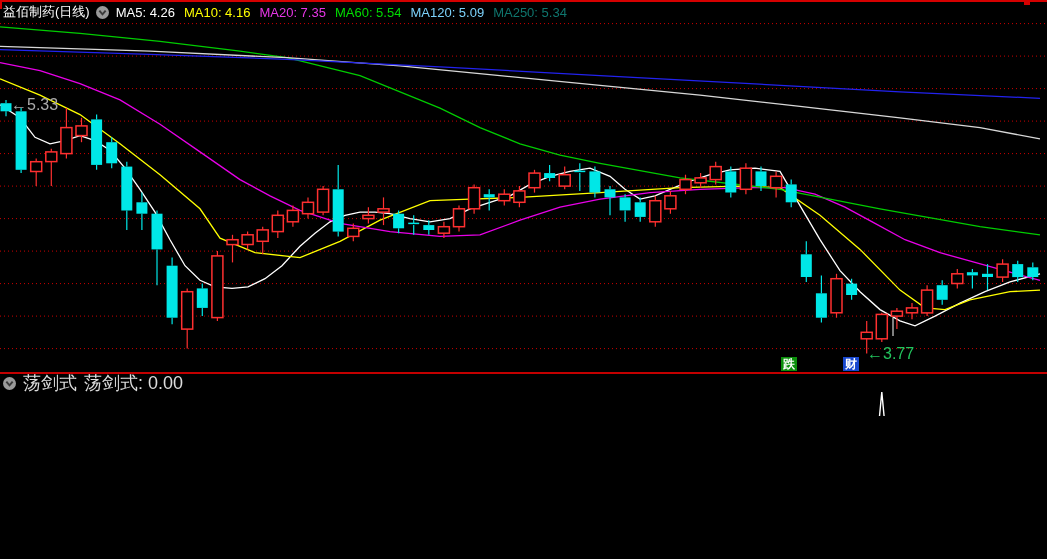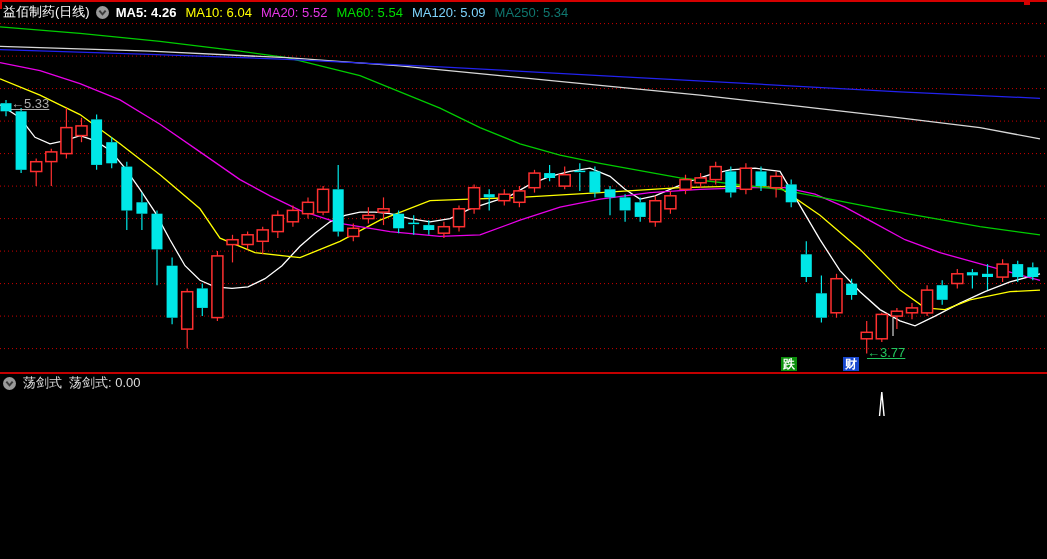--- a/index.html
+++ b/index.html
@@ -13,23 +13,23 @@
   .hdr .title{color:#ffffff;margin-right:6px;}
   .circ-icon{width:13px;height:13px;border-radius:50%;background:#9a9a9a;display:inline-flex;
        align-items:center;justify-content:center;margin-right:7px;flex:0 0 auto;}
   .circ-icon svg{display:block;}
   .ma-label{margin-right:9px;}
   #main-svg{position:absolute;left:0;top:0;z-index:1;}
   #sub-svg{position:absolute;left:0;top:374px;z-index:1;}
   .divider{position:absolute;left:0;top:372px;width:1047px;height:2px;background:#c30000;z-index:4;}
   .bot-border{position:absolute;left:0;top:556px;width:1047px;height:2px;background:#c30000;z-index:4;}
   .sub-hdr{position:absolute;left:3px;top:376px;height:14px;display:flex;align-items:center;
-       font-size:13px;color:#dddddd;white-space:nowrap;z-index:5;}
+       font-size:18px;color:#dddddd;white-space:nowrap;z-index:5;}
   .sub-hdr .ind-name{margin-right:7px;}
-  .marker{position:absolute;font-size:13px;color:#aaaaaa;z-index:3;white-space:nowrap;text-decoration:underline;}
+  .marker{position:absolute;font-size:16px;color:#aaaaaa;z-index:3;white-space:nowrap;}
   .badge{position:absolute;width:16px;height:14px;color:#ffffff;font-size:12px;line-height:14px;
        text-align:center;z-index:3;font-weight:bold;}
 </style>
 </head>
 <body>
 
 <div id="app">
   <div class="top-border"></div>
   <div class="top-notch"></div>
   <div class="left-notch"></div>
@@ -269,23 +269,23 @@
       <polyline points="5.0,178.0 6.0,178.0 21.1,178.0 36.2,178.0 51.3,178.0 66.4,178.0 81.5,178.0 96.6,178.0 111.7,178.0 126.8,178.0 141.9,178.0 157.0,178.0 172.1,178.0 187.2,178.0 202.3,178.0 217.4,178.0 232.5,178.0 247.6,178.0 262.7,178.0 277.8,178.0 292.9,178.0 308.0,178.0 323.1,178.0 338.2,178.0 353.3,178.0 368.4,178.0 383.5,178.0 398.6,178.0 413.7,178.0 428.8,178.0 443.9,178.0 459.0,178.0 474.1,178.0 489.2,178.0 504.3,178.0 519.4,178.0 534.5,178.0 549.6,178.0 564.7,178.0 579.8,178.0 594.9,178.0 610.0,178.0 625.1,178.0 640.2,178.0 655.3,178.0 670.4,178.0 685.5,178.0 700.6,178.0 715.7,178.0 730.8,178.0 745.9,178.0 761.0,178.0 776.1,178.0 791.2,178.0 806.3,178.0 821.4,178.0 836.5,178.0 851.6,178.0 866.7,178.0 881.8,18.0 896.9,178.0 912.0,178.0 927.1,178.0 942.2,178.0 957.3,178.0 972.4,178.0 987.5,178.0 1002.6,178.0 1017.7,178.0 1032.8,178.0 1040.0,178.0" fill="none" stroke="#ffffff" stroke-width="1.4"></polyline>
     </svg>
 
   <div class="hdr">
     <span class="title">益佰制药(日线)</span>
     <span class="circ-icon">
       <svg width="9" height="9" viewBox="0 0 10 10">
           <path d="M1.5 3 L5 7 L8.5 3" fill="none" stroke="#3a3a3a" stroke-width="2.2"></path>
         </svg>
     </span>
-    <span class="ma-label" style="color: rgb(255, 255, 255); font-weight: bold;">MA5: 4.26</span>
-    <span class="ma-label" style="color: rgb(255, 255, 0);">MA10: 6.04</span>
-    <span class="ma-label" style="color: rgb(230, 54, 230);">MA20: 5.52</span>
+    <span class="ma-label" style="color: rgb(255, 255, 255);">MA5: 4.26</span>
+    <span class="ma-label" style="color: rgb(255, 255, 0);">MA10: 4.16</span>
+    <span class="ma-label" style="color: rgb(230, 54, 230);">MA20: 7.35</span>
     <span class="ma-label" style="color: rgb(0, 221, 0);">MA60: 5.54</span>
     <span class="ma-label" style="color: #7dd3fc;">MA120: 5.09</span>
     <span class="ma-label" style="color: #0f766e;">MA250: 5.34</span>
   </div>
 
   <div class="marker" id="high-marker" style="left: 11px; top: 96px;">←5.33</div>
   <div class="marker" id="low-marker" style="color: #22c55e; left: 867px; top: 345px;">←3.77</div>
 
   <div class="badge" id="badge-0" style="left: 781px; top: 357px; background: rgb(11, 143, 11);">跌</div>
   <div class="badge" id="badge-1" style="left: 843px; top: 357px; background: rgb(23, 71, 207);">财</div>

